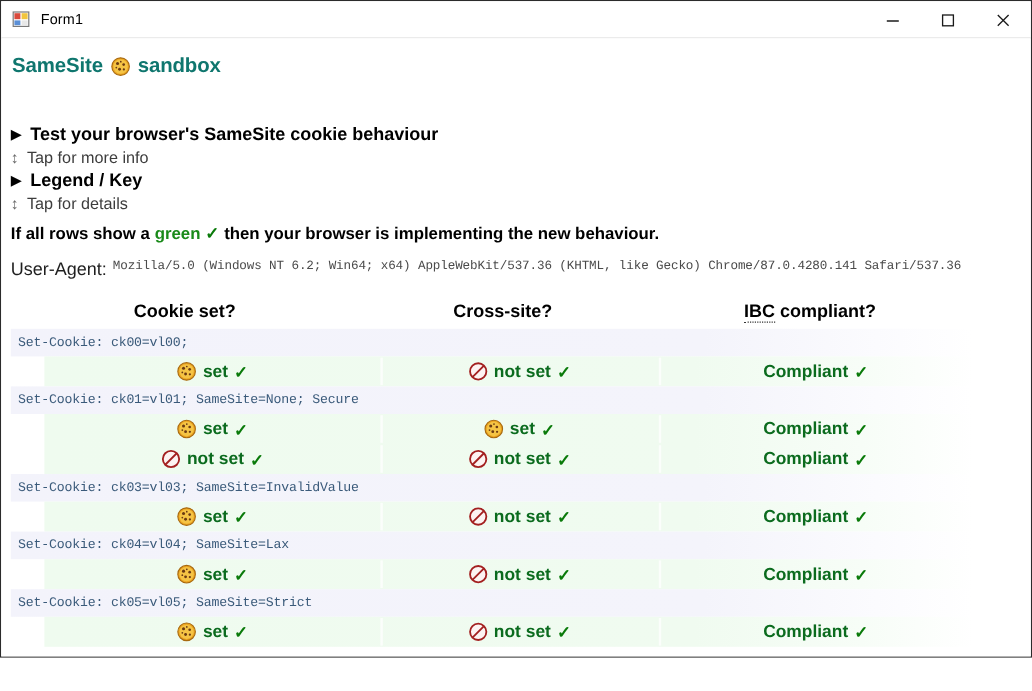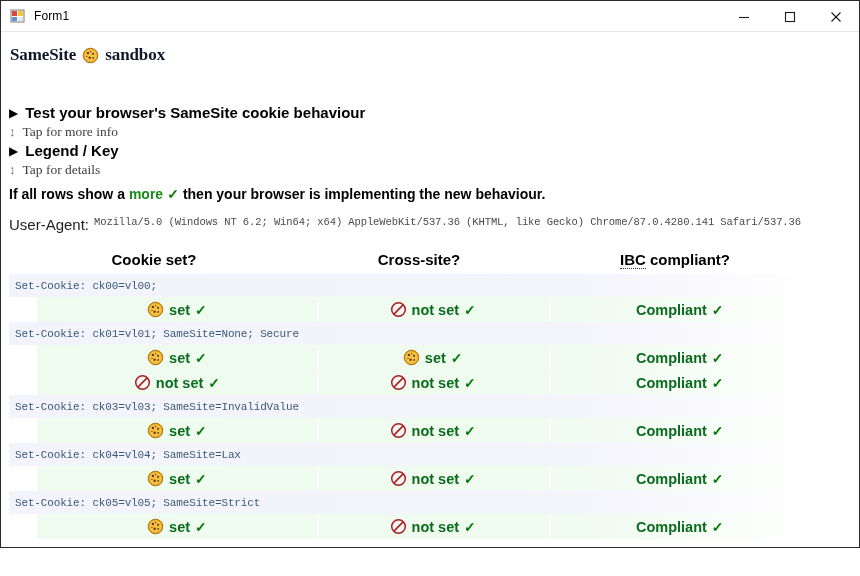--- a/index.html
+++ b/index.html
@@ -64,24 +64,24 @@
     flex: 1;
     position: relative;
     background: #ffffff;
     overflow: hidden;
   }
 
   
   #brand {
     position: absolute;
     left: 9px; top: 13px;
-    font-family: Liberation Serif, serif;
+    font-family: Liberation Sans, sans-serif;
     font-size: 17px;
     font-weight: bold;
-    color: #0f172a;
+    color: #0f766e;
     letter-spacing: -0.1px;
     display: flex;
     align-items: center;
     white-space: nowrap;
   }
   #brand .cookie-wrap { margin: 0 6px; display: inline-flex; }
 
   
   .disclosure {
     position: absolute;
@@ -104,21 +104,21 @@
     margin-right: 7px;
     line-height: 1;
   }
   .disc-head {
     font-family: "Liberation Sans", sans-serif;
     font-size: 15px;
     font-weight: bold;
     color: #000000;
   }
   .disc-sub {
-    font-family: Liberation Serif, serif;
+    font-family: Liberation Sans, sans-serif;
     font-size: 13.5px;
     color: #3d3d3d;
   }
 
   #d1 { top: 72px; }
   #d2 { top: 92px; }
   #d3 { top: 110px; }
   #d4 { top: 130px; }
 
   
@@ -315,21 +315,21 @@
       <span class="tri">▶</span>
       <span class="disc-head">Legend / Key</span>
     </div>
     <div class="disclosure" id="d4">
       <span class="updown">↕</span>
       <span class="disc-sub">Tap for details</span>
     </div>
 
     <div id="statement">
       <span>If all rows show a</span>
-      <span class="green-word">more</span>
+      <span class="green-word">green</span>
       <span class="green-check">✓</span>
       <span>then your browser is implementing the new behaviour.</span>
     </div>
 
     <div id="ua-line">
       <span id="ua-label">User-Agent:</span>
       <span id="ua-value">Mozilla/5.0 (Windows NT 6.2; Win64; x64) AppleWebKit/537.36 (KHTML, like Gecko) Chrome/87.0.4280.141 Safari/537.36</span>
     </div>
 
     <div id="table">

